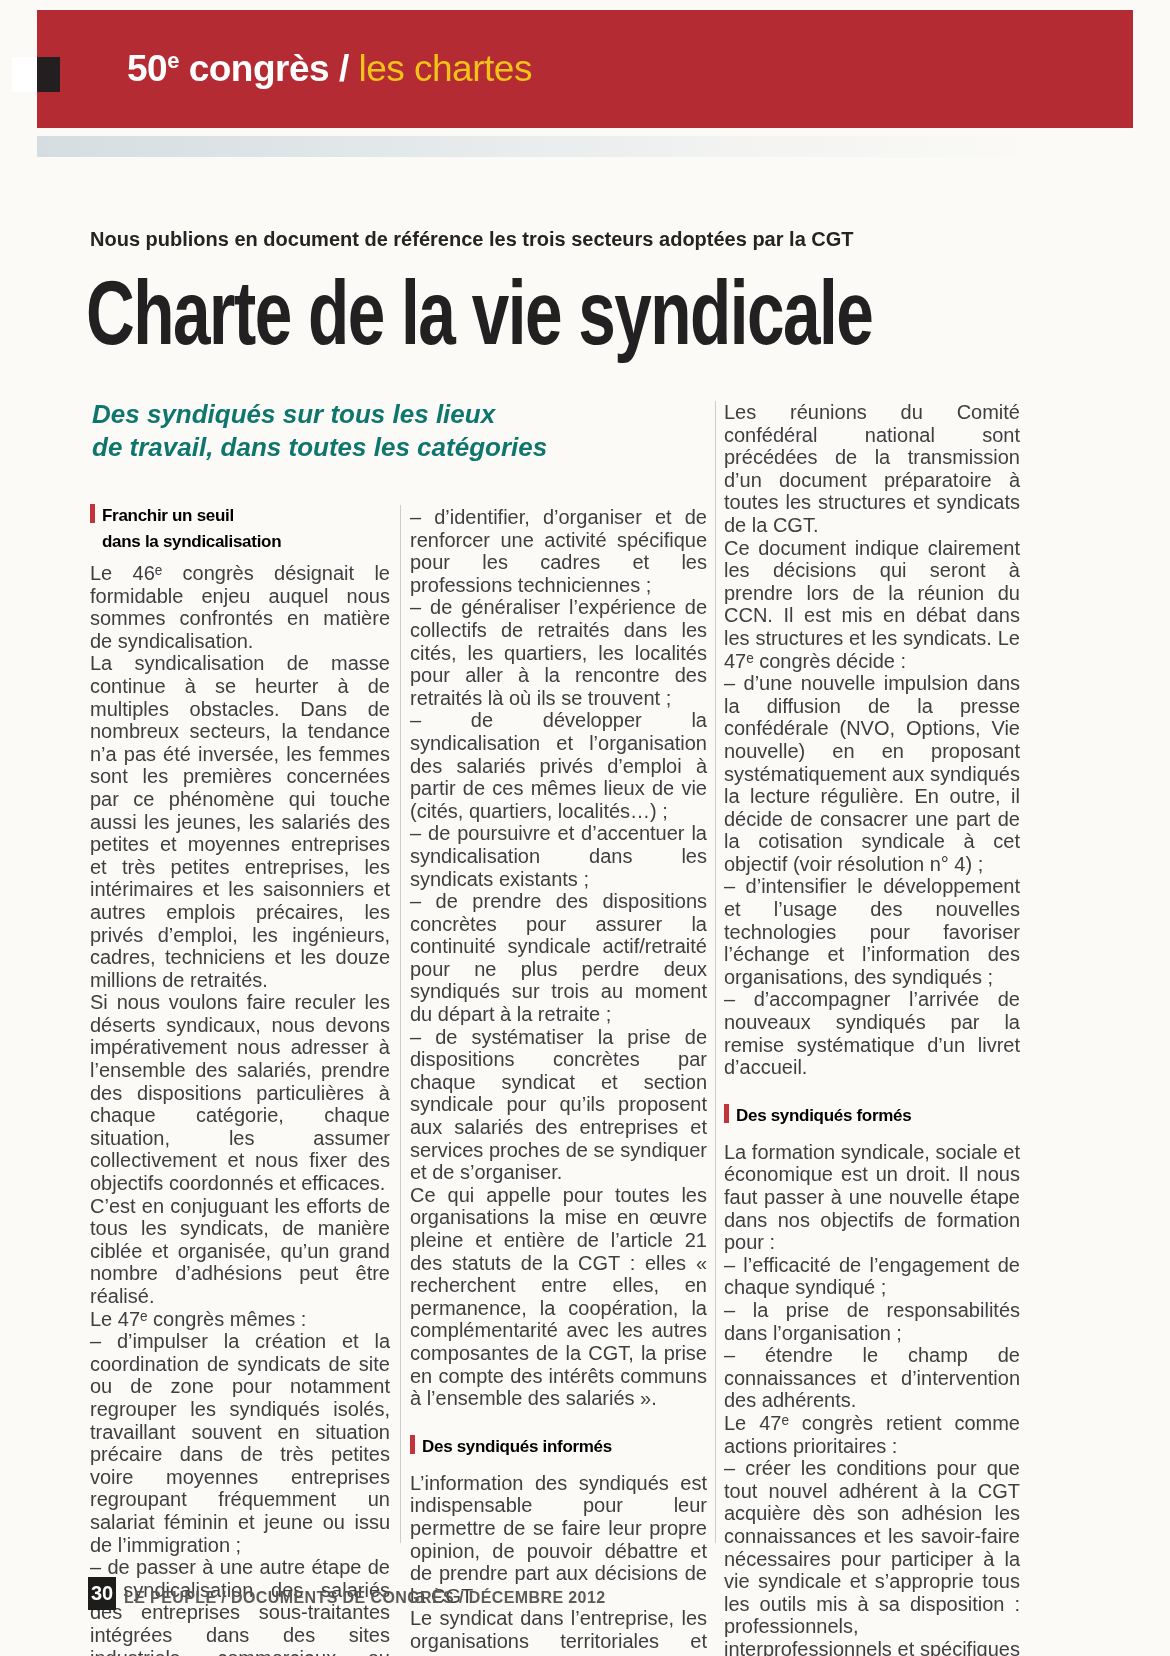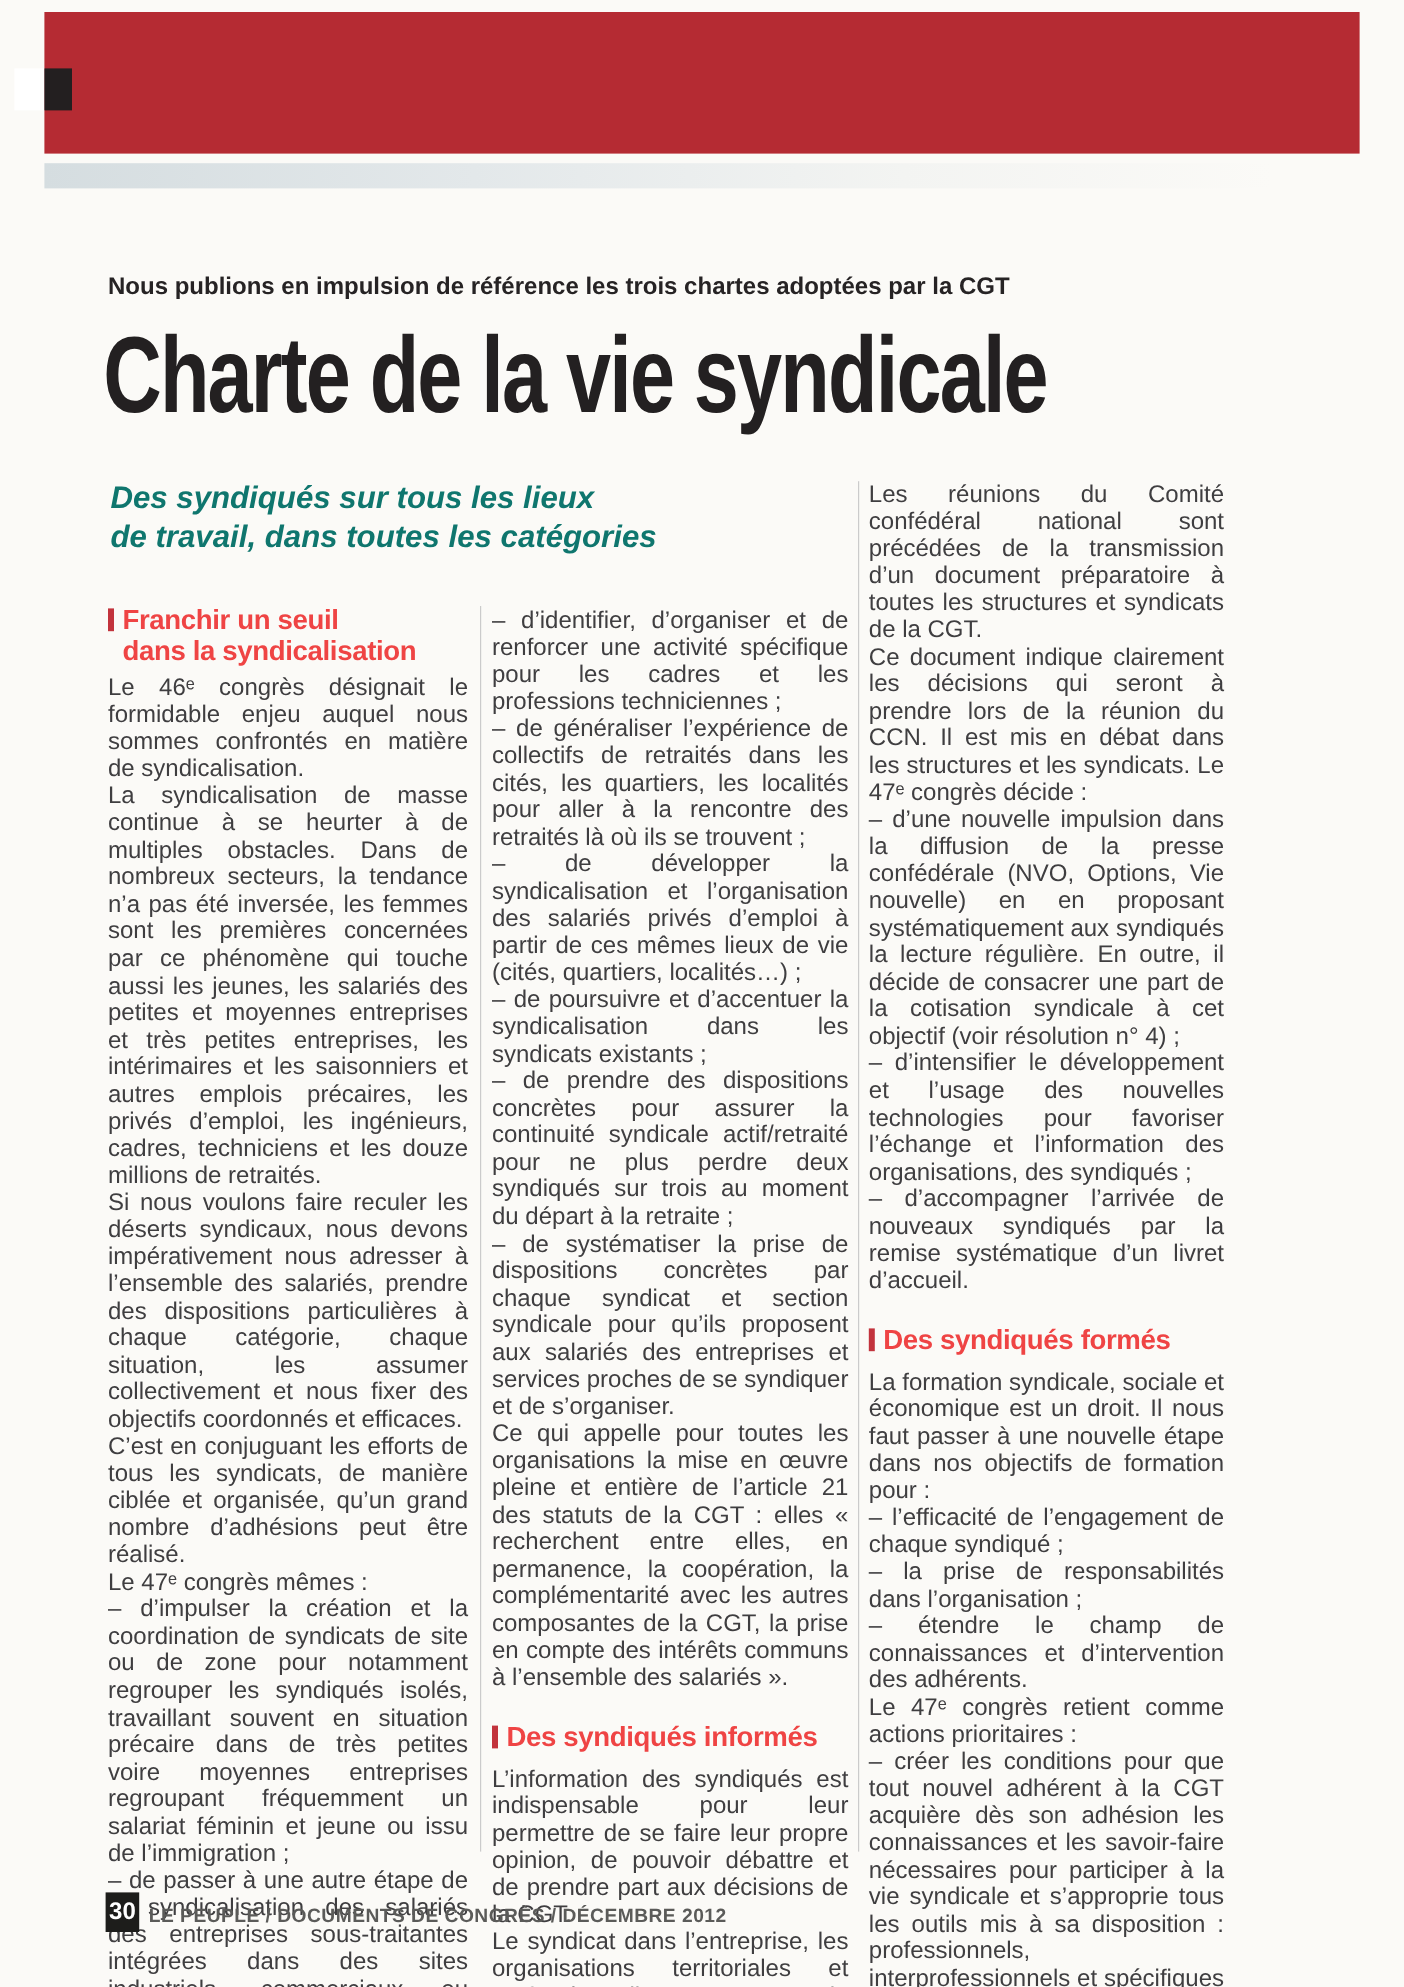--- a/index.html
+++ b/index.html
@@ -48,21 +48,21 @@
   .col-3{left:724px;top:401px;width:296px;}
   .vdivider{position:absolute;width:1px;background:#cbcbcb;}
   .vd-1{left:400px;top:505px;height:1038px;}
   .vd-2{left:715px;top:401px;height:1142px;}
   .body-para{
     margin:0;font-size:20px;line-height:22.6px;text-align:justify;
   }
   .body-para .ital{}
   .col-heading{
     margin:24px 0 12px 0;
-    font-size:23px;line-height:26px;font-weight:700;color:#ef4444;letter-spacing:-0.3px;
+    font-size:17px;line-height:26px;font-weight:700;color:#000000;letter-spacing:-0.3px;
   }
   .col-heading:first-child{margin-top:0;margin-bottom:7px;}
   .heading-line{white-space:nowrap;}
   .heading-line.indent{padding-left:12px;}
   .red-bar{
     display:inline-block;width:5px;height:19px;margin-right:7px;
     background:#c2333c;vertical-align:-2px;
   }
   
   .folio-box{
@@ -74,24 +74,27 @@
     position:absolute;left:124px;top:1589px;
     font-size:16px;font-weight:700;color:#5b5b59;letter-spacing:0.4px;white-space:nowrap;
   }
 </style>
 </head>
 <body>
 
 <header class="banner">
   <div class="corner-white"></div>
   <div class="corner-black"></div>
+  <div class="banner-text">
+    <span class="b-strong"><span>50</span><sup>e</sup><span> congrès / </span></span><span class="b-accent">les chartes</span>
+  </div>
 </header>
 <div class="gradient-strip"></div>
 
-<div class="kicker">Nous publions en impulsion de référence les trois chartes adoptées par la CGT</div>
+<div class="kicker">Nous publions en document de référence les trois secteurs adoptées par la CGT</div>
 
 <h1 class="main-title" style="margin:0;">Charte de la vie syndicale</h1>
 
 <div class="subtitle">
   <div>Des syndiqués sur tous les lieux</div>
   <div>de travail, dans toutes les catégories</div>
 </div>
 
 <div class="vdivider vd-1"></div>
 <div class="vdivider vd-2"></div>

